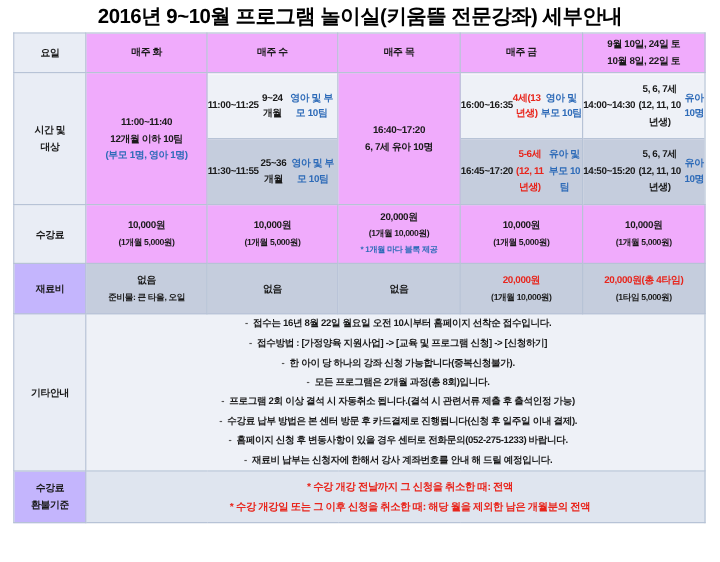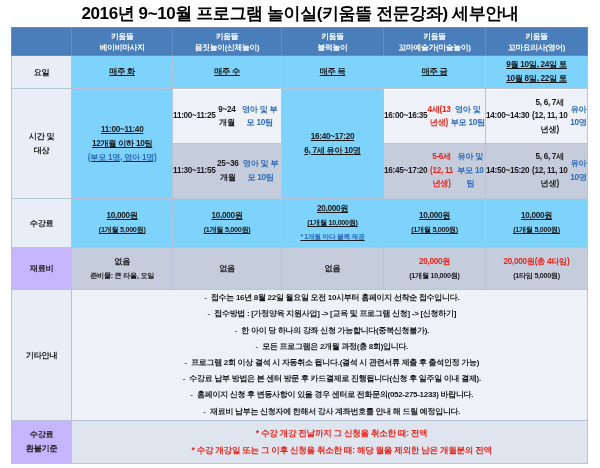--- a/index.html
+++ b/index.html
@@ -58,21 +58,21 @@
 
   .lbl{
     background:#e9edf5;
     font-size:9px;
     color:#111;
     letter-spacing:-0.3px;
   }
   .lbl.alt{background:#c4b5fd;}
 
   
-  .c-light{background:#7dd3fc;text-decoration:underline;}
+  .c-light{background:#f0abfc;}
   .c-dark{background:#c5cddd;}
 
   
   .split{padding:0;}
   .split .sub{
     height:54px;
     display:flex;
     flex-direction:row;
     align-items:center;
     box-sizing:border-box;
@@ -141,43 +141,20 @@
     <colgroup>
       <col style="width:52px">
       <col style="width:87px">
       <col style="width:94px">
       <col style="width:88px">
       <col style="width:88px">
       <col style="width:88px">
     </colgroup>
 
     <tbody>
-        <tr class="head">
-      <td class="corner"></td>
-      <td>
-        <div>키움뜰</div>
-        <div>베이비마사지</div>
-      </td>
-      <td>
-        <div>키움뜰</div>
-        <div>몸짓놀이(신체놀이)</div>
-      </td>
-      <td>
-        <div>키움뜰</div>
-        <div>블럭놀이</div>
-      </td>
-      <td>
-        <div>키움뜰</div>
-        <div>꼬마예술가(미술놀이)</div>
-      </td>
-      <td>
-        <div>키움뜰</div>
-        <div>꼬마요리사(영어)</div>
-      </td>
-    </tr>
 
     <tr>
       <td class="lbl" style="height:32px">요일</td>
       <td class="c-light">
         <div class="stack">
               <span>매주 화</span>
             </div>
       </td>
       <td class="c-light">
         <div class="stack">

